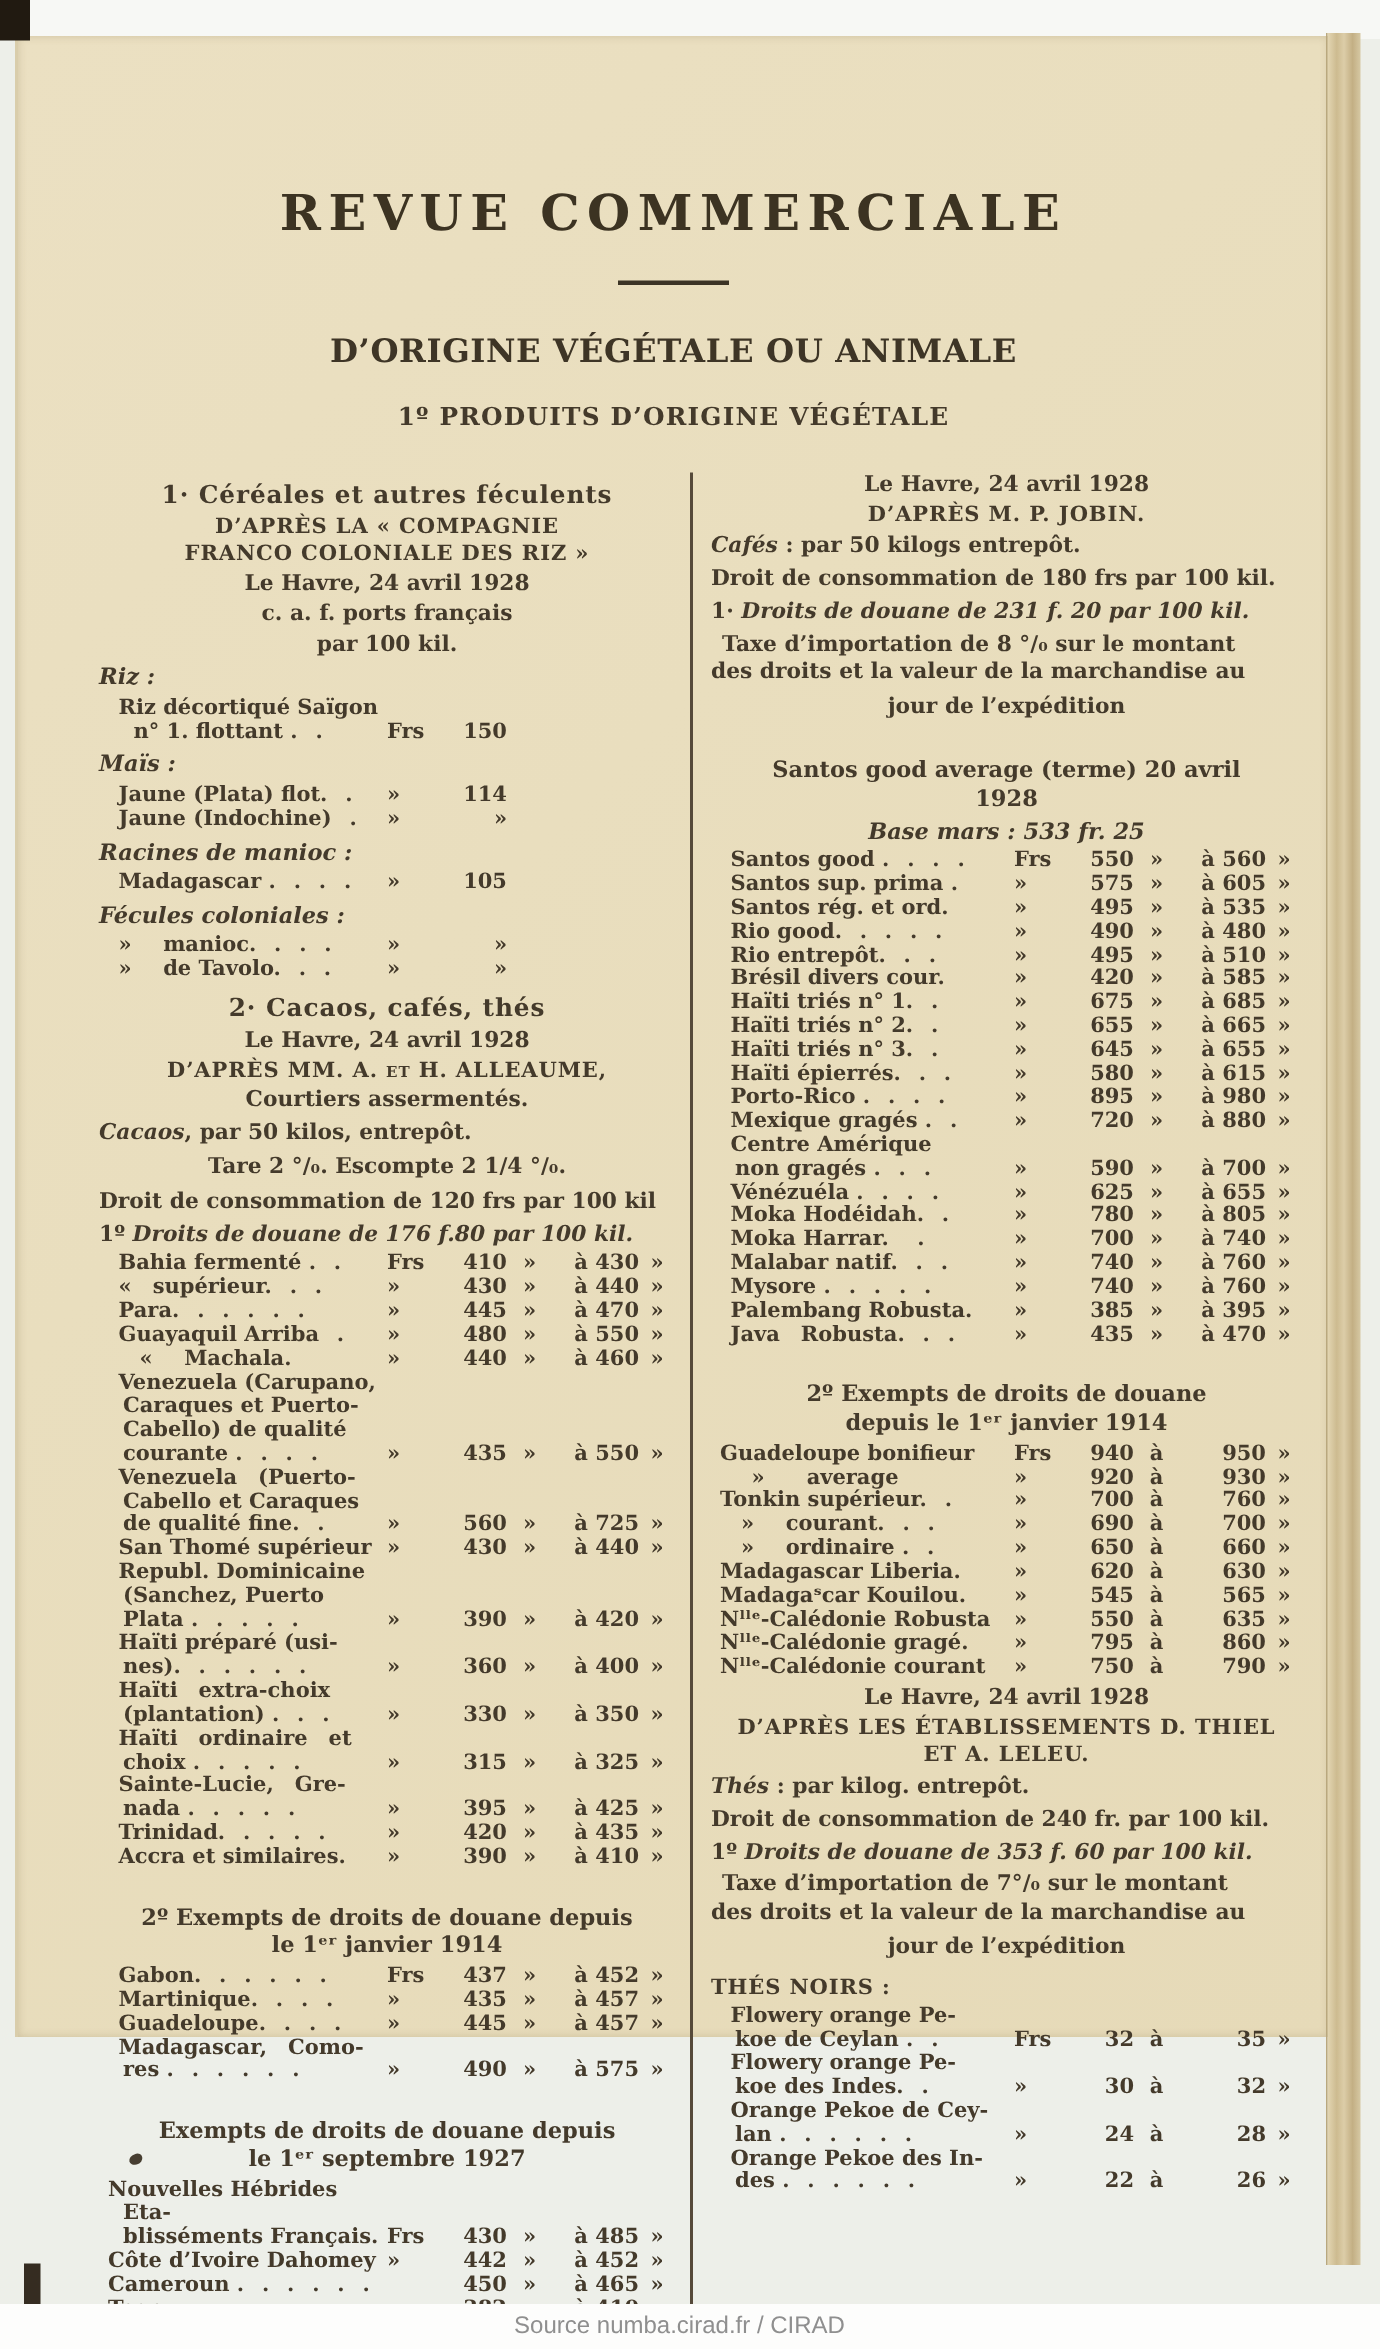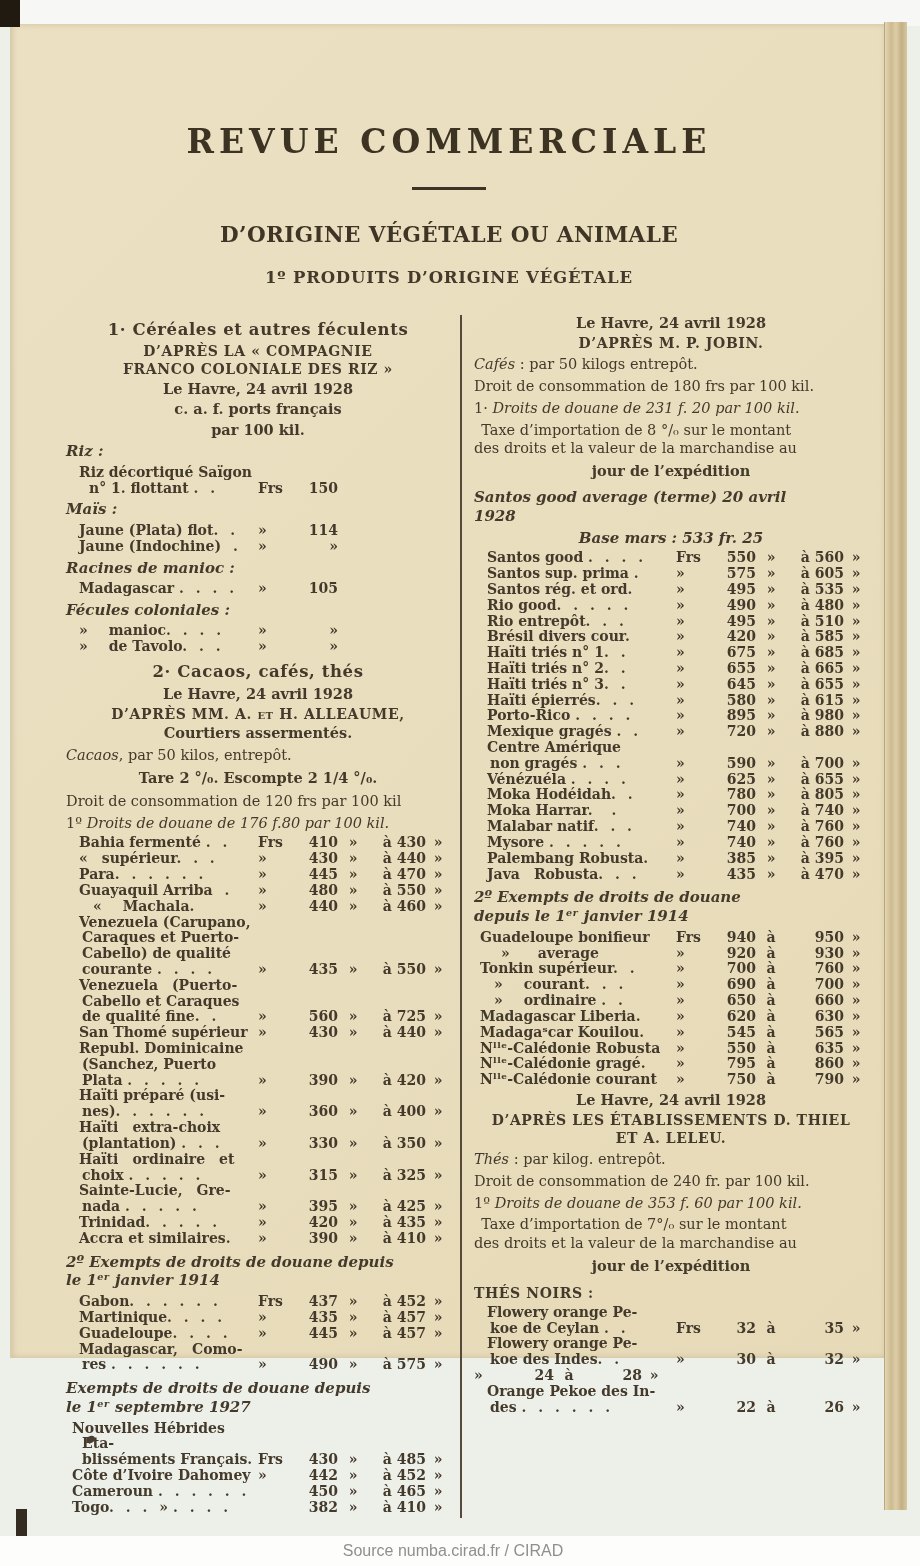--- a/index.html
+++ b/index.html
@@ -41,22 +41,22 @@
   .col-left{width:384px;}
   .vdiv{width:2px;background:#564a3a;margin:2px 12px 0 10px;}
   .col-right{flex:1;padding-right:6px;}
 
   .h2{font-size:16.5px;font-weight:bold;text-align:center;letter-spacing:0.6px;margin:7px 0 3px;}
   .sc{font-variant-caps:small-caps;font-weight:bold;text-align:center;font-size:14px;line-height:1.3;letter-spacing:0.6px;white-space:pre-line;}
   .scl{font-variant-caps:small-caps;font-weight:bold;text-align:left;font-size:14px;letter-spacing:0.6px;margin:8px 0 4px;}
   .cnt{text-align:center;font-size:14.5px;font-weight:bold;line-height:1.42;}
   .ci{text-align:center;font-style:italic;font-weight:bold;font-size:15px;margin:1px 0 3px;}
   .li{font-style:italic;font-weight:bold;font-size:15px;line-height:1.5;}
-  .si{font-style:italic;font-weight:bold;font-size:15px;line-height:1.25;margin:6px 0 4px;white-space:pre-line;}
-  .para{font-size:14.5px;font-weight:normal;line-height:1.3;margin:3px 0;white-space:pre-line;}
+  .si{text-align:center;font-weight:bold;font-size:15px;line-height:1.25;margin:22px 0 4px;white-space:pre-line;}
+  .para{font-size:14.5px;font-weight:bold;line-height:1.3;margin:3px 0;white-space:pre-line;}
   .para .it{font-style:italic;}
   .rows{margin:2px 0;}
   .prow{display:flex;align-items:flex-end;font-size:14px;font-weight:bold;line-height:1.13;}
   .lbl{flex:1;white-space:pre-line;padding-left:16px;text-indent:-10px;}
   .cur{width:36px;}
   .v1{width:44px;text-align:right;}
   .mid{width:30px;text-align:center;}
   .v2{width:58px;text-align:right;}
   .end{width:24px;text-align:center;}
 </style>
@@ -643,20 +643,22 @@
           <div class="prow">
             <span class="lbl"> Flowery orange Pe-
 koe des Indes.  .</span>
             <span class="cur">»</span>
             <span class="v1">30</span>
             <span class="mid">à</span>
             <span class="v2">32</span>
             <span class="end">»</span>
           </div>
           <div class="prow">
+            <span class="lbl"> Orange Pekoe de Cey-
+lan .  .  .  .  .  .</span>
             <span class="cur">»</span>
             <span class="v1">24</span>
             <span class="mid">à</span>
             <span class="v2">28</span>
             <span class="end">»</span>
           </div>
           <div class="prow">
             <span class="lbl"> Orange Pekoe des In-
 des .  .  .  .  .  .</span>
             <span class="cur">»</span>

